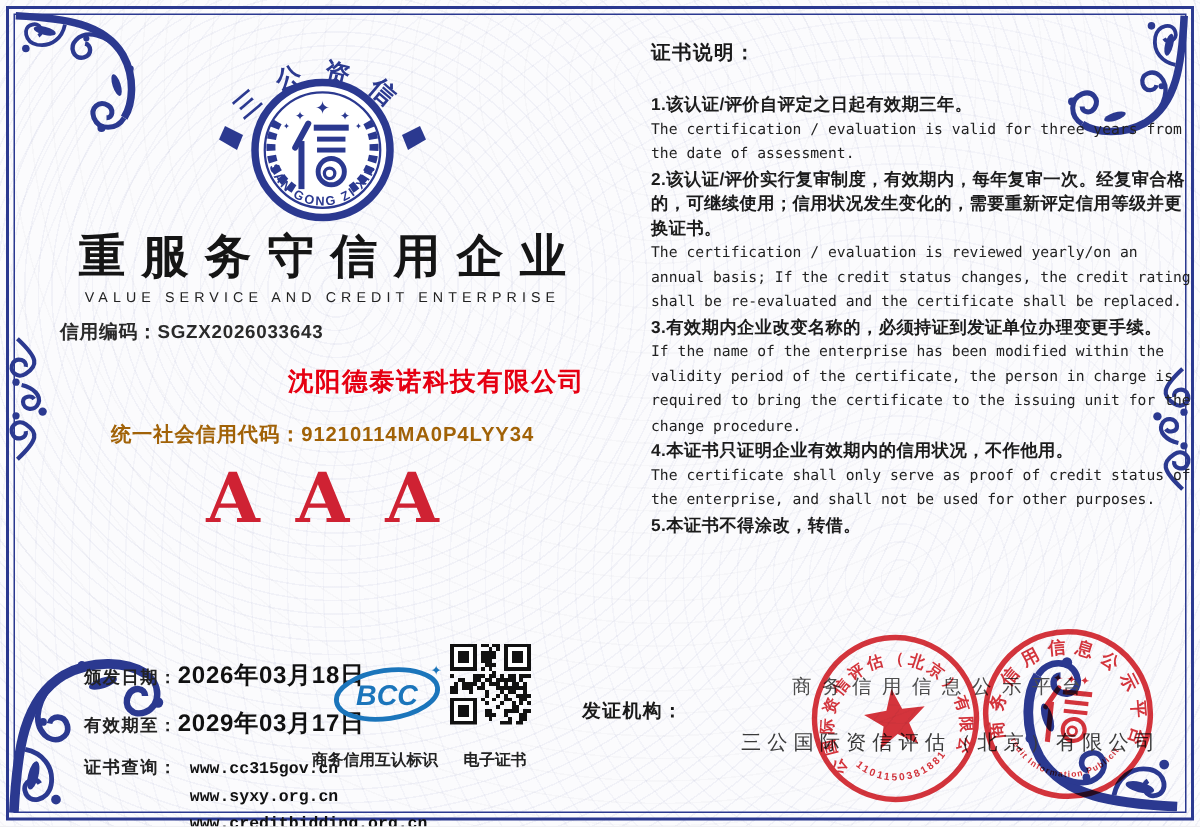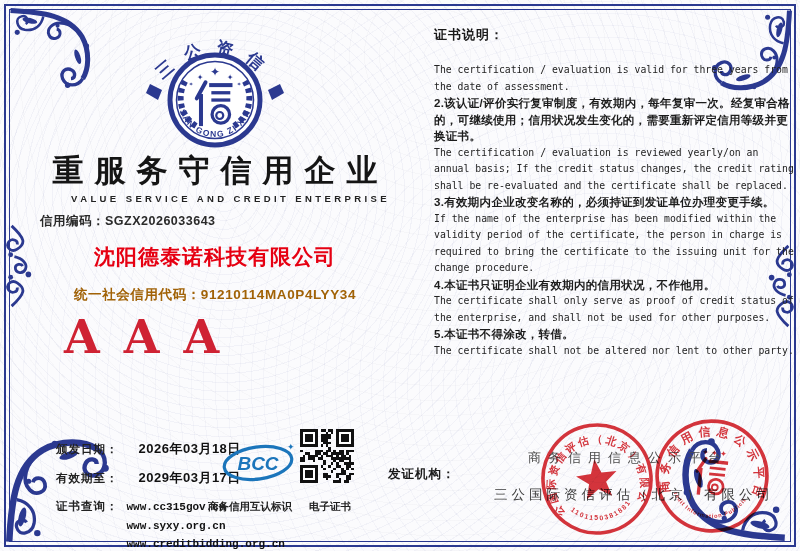--- a/index.html
+++ b/index.html
@@ -15,34 +15,34 @@
   }
   
   .frame-outer{position:absolute;inset:4px;border:2px solid #2b3990;pointer-events:none;}
   .frame-inner{position:absolute;inset:9px;border:1px solid #2b3990;pointer-events:none;}
   .orn{color:#2b3990;position:absolute;pointer-events:none;}
   
   #left-col{position:absolute;left:40px;top:22px;width:350px;}
   .logo-wrap{position:relative;width:170px;height:126px;margin:0 auto;}
   .cert-title{margin-top:2px;text-align:center;font-size:31px;font-weight:900;color:#151515;
     letter-spacing:11px;white-space:nowrap;text-indent:11px;}
-  .cert-subtitle{text-align:right;font-size:9.5px;font-weight:bold;color:#222;
+  .cert-subtitle{text-align:center;font-size:9.5px;font-weight:normal;color:#222;
     letter-spacing:3.4px;margin-top:1px;white-space:nowrap;}
   .credit-code{text-align:left;font-size:12.5px;font-weight:bold;color:#2a2a2a;margin-top:9px;letter-spacing:.5px;}
-  .company-name{text-align:center;font-size:21px;font-weight:900;color:#e60012;margin-top:13px;letter-spacing:1px;}
+  .company-name{text-align:right;font-size:17px;font-weight:900;color:#e60012;margin-top:13px;letter-spacing:1px;}
   .uscc{text-align:center;font-size:13.5px;font-weight:bold;color:#a16207;margin-top:15px;letter-spacing:.6px;}
   .body-par{margin-top:14px;font-size:13px;font-weight:bold;color:#222;line-height:26px;
     text-align:justify;text-indent:2em;letter-spacing:.4px;}
-  .rating{margin-top:6px;font-family:"DejaVu Serif", serif;font-weight:bold;
+  .rating{margin-top:6px;text-align:center;font-family:"DejaVu Serif", serif;font-weight:bold;
     font-size:46px;color:#cf2233;letter-spacing:24px;text-indent:24px;}
   
   #issue-block{position:absolute;left:56px;top:440px;font-size:11.5px;color:#111;}
   .kv-row{display:flex;margin-bottom:11px;align-items:baseline;}
   .kv-label{font-weight:bold;color:#222;letter-spacing:1px;}
-  .kv-value{font-weight:bold;margin-left:20px;letter-spacing:.5px;font-size:13px;}
+  .kv-value{font-weight:bold;margin-left:0;letter-spacing:.5px;font-size:16px;}
   .url{font-family:Liberation Mono, monospace;font-weight:bold;font-size:11px;line-height:18.5px;}
   #bcc-wrap{position:absolute;left:219px;top:438px;width:78px;height:48px;}
   #qr-wrap{position:absolute;left:300px;top:429px;width:54px;height:54px;}
   #badge-labels{position:absolute;left:208px;top:500px;width:170px;display:flex;gap:17px;
     font-family:"Liberation Serif", serif;font-size:10.5px;font-weight:bold;color:#222;white-space:nowrap;}
   
   #right-col{position:absolute;left:434px;top:26px;width:365px;}
   .notes-heading{font-size:13px;font-weight:bold;color:#1a1a1a;letter-spacing:1px;}
   .notes-list{margin-top:18px;}
   .note-cn{font-size:11.5px;font-weight:bold;color:#1c1c1c;line-height:16.5px;letter-spacing:.3px;}
@@ -345,29 +345,29 @@
   </div>
 
   <div id="badge-labels">
     <span>商务信用互认标识</span>
     <span>电子证书</span>
   </div>
 
   <div id="right-col">
     <div class="notes-heading">证书说明：</div>
     <div class="notes-list">
+      <div class="note-cn">1.该认证/评价自评定之日起有效期三年。</div>
       <div class="note-en">The certification / evaluation is valid for three years from the date of assessment.</div>
       <div class="note-cn">2.该认证/评价实行复审制度，有效期内，每年复审一次。经复审合格的，可继续使用；信用状况发生变化的，需要重新评定信用等级并更换证书。</div>
       <div class="note-en">The certification / evaluation is reviewed yearly/on an annual basis; If the credit status changes, the credit rating shall be re-evaluated and the certificate shall be replaced.</div>
       <div class="note-cn">3.有效期内企业改变名称的，必须持证到发证单位办理变更手续。</div>
       <div class="note-en">If the name of the enterprise has been modified within the validity period of the certificate, the person in charge is required to bring the certificate to the issuing unit for the change procedure.</div>
       <div class="note-cn">4.本证书只证明企业有效期内的信用状况，不作他用。</div>
       <div class="note-en">The certificate shall only serve as proof of credit status of the enterprise, and shall not be used for other purposes.</div>
       <div class="note-cn">5.本证书不得涂改，转借。</div>
-      <div class="note-en">The certificate shall not be altered nor lent to other party.</div>
     </div>
   </div>
 
   <div id="issuer-label">发证机构：</div>
   <div id="issuer-line1">商务信用信息公示平台</div>
   <div id="issuer-line2">三公国际资信评估（北京）有限公司</div>
 
   <svg id="seal-left" class="seal" viewBox="0 0 120 120">
     <defs>
       <path id="slr" d="M26,93 A43,43 0 1 1 94,93"></path>

